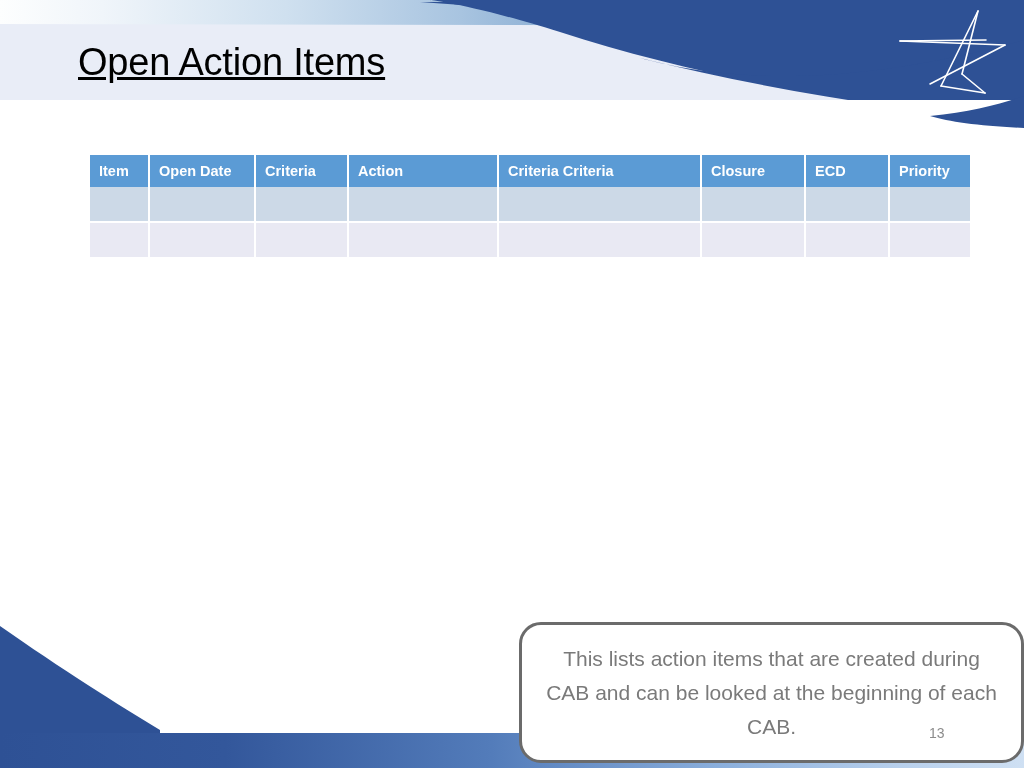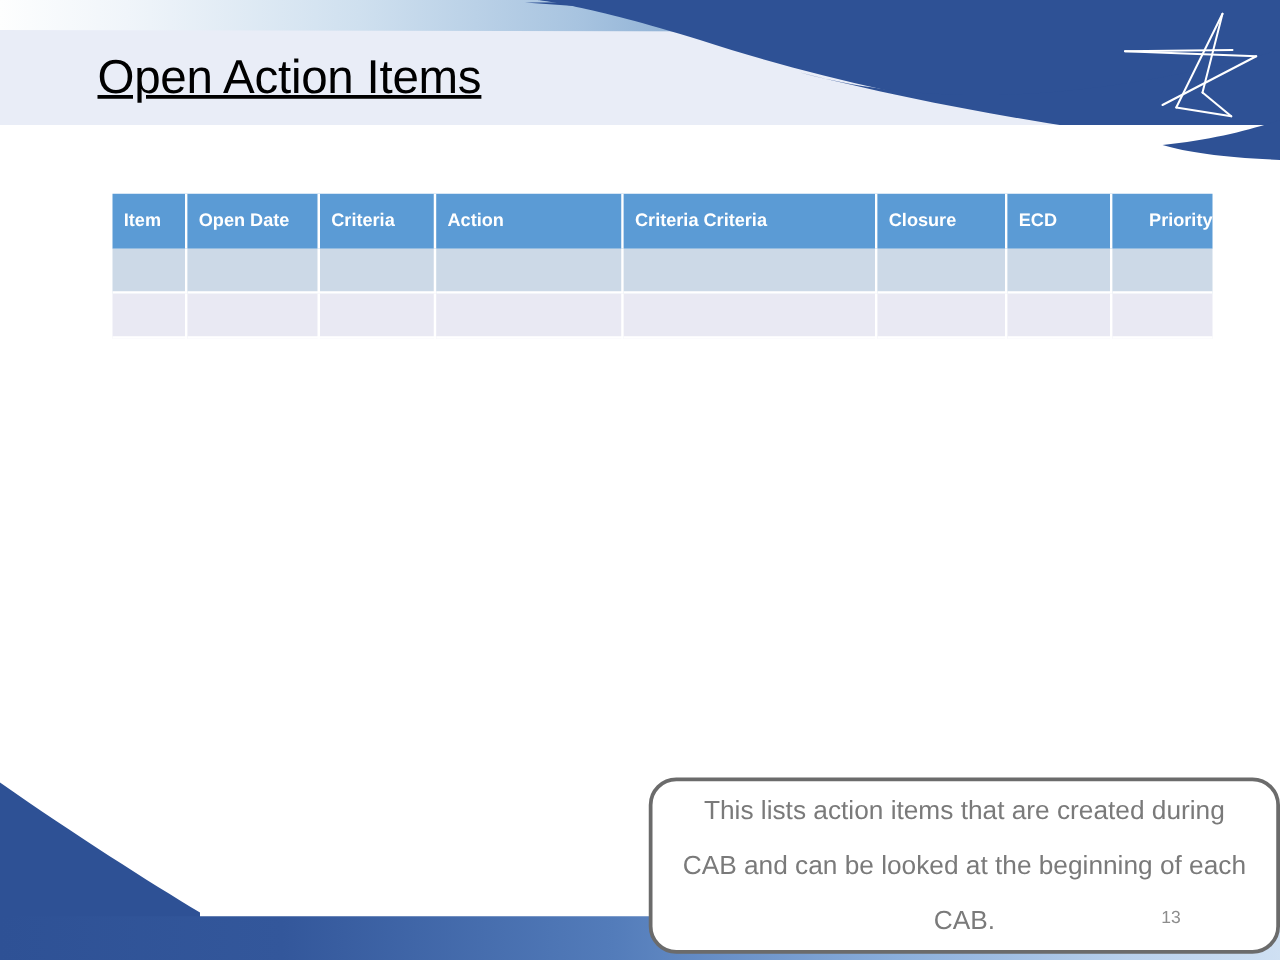--- a/index.html
+++ b/index.html
@@ -50,26 +50,26 @@
     table-layout: fixed;
     z-index: 5;
   }
   #action-items-table th {
     background: #5b9bd5;
     color: #ffffff;
     font-size: 14.5px;
     font-weight: bold;
     text-align: left;
     padding: 7px 0 7px 9px;
-    height: 44px;
+    height: 32px;
     vertical-align: middle;
     border-right: 2px solid #ffffff;
     box-sizing: border-box;
   }
-  #action-items-table th:last-child { border-right: none; text-align: right; }
+  #action-items-table th:last-child { border-right: none; }
 
   #action-items-table td {
     height: 36px;
     padding: 0;
     border-right: 2px solid #ffffff;
     border-bottom: 2px solid #ffffff;
     box-sizing: border-box;
   }
   #action-items-table td:last-child { border-right: none; }
 
@@ -98,21 +98,21 @@
     border-radius: 22px;
     box-sizing: border-box;
     display: flex;
     align-items: center;
     justify-content: center;
     z-index: 6;
   }
   #callout-text {
     color: #7a7a7a;
     font-size: 21px;
-    line-height: 44px;
+    line-height: 34px;
     text-align: center;
     padding: 0 20px;
   }
 
   
   #page-number {
     position: absolute;
     left: 929px;
     top: 725px;
     font-size: 14px;

